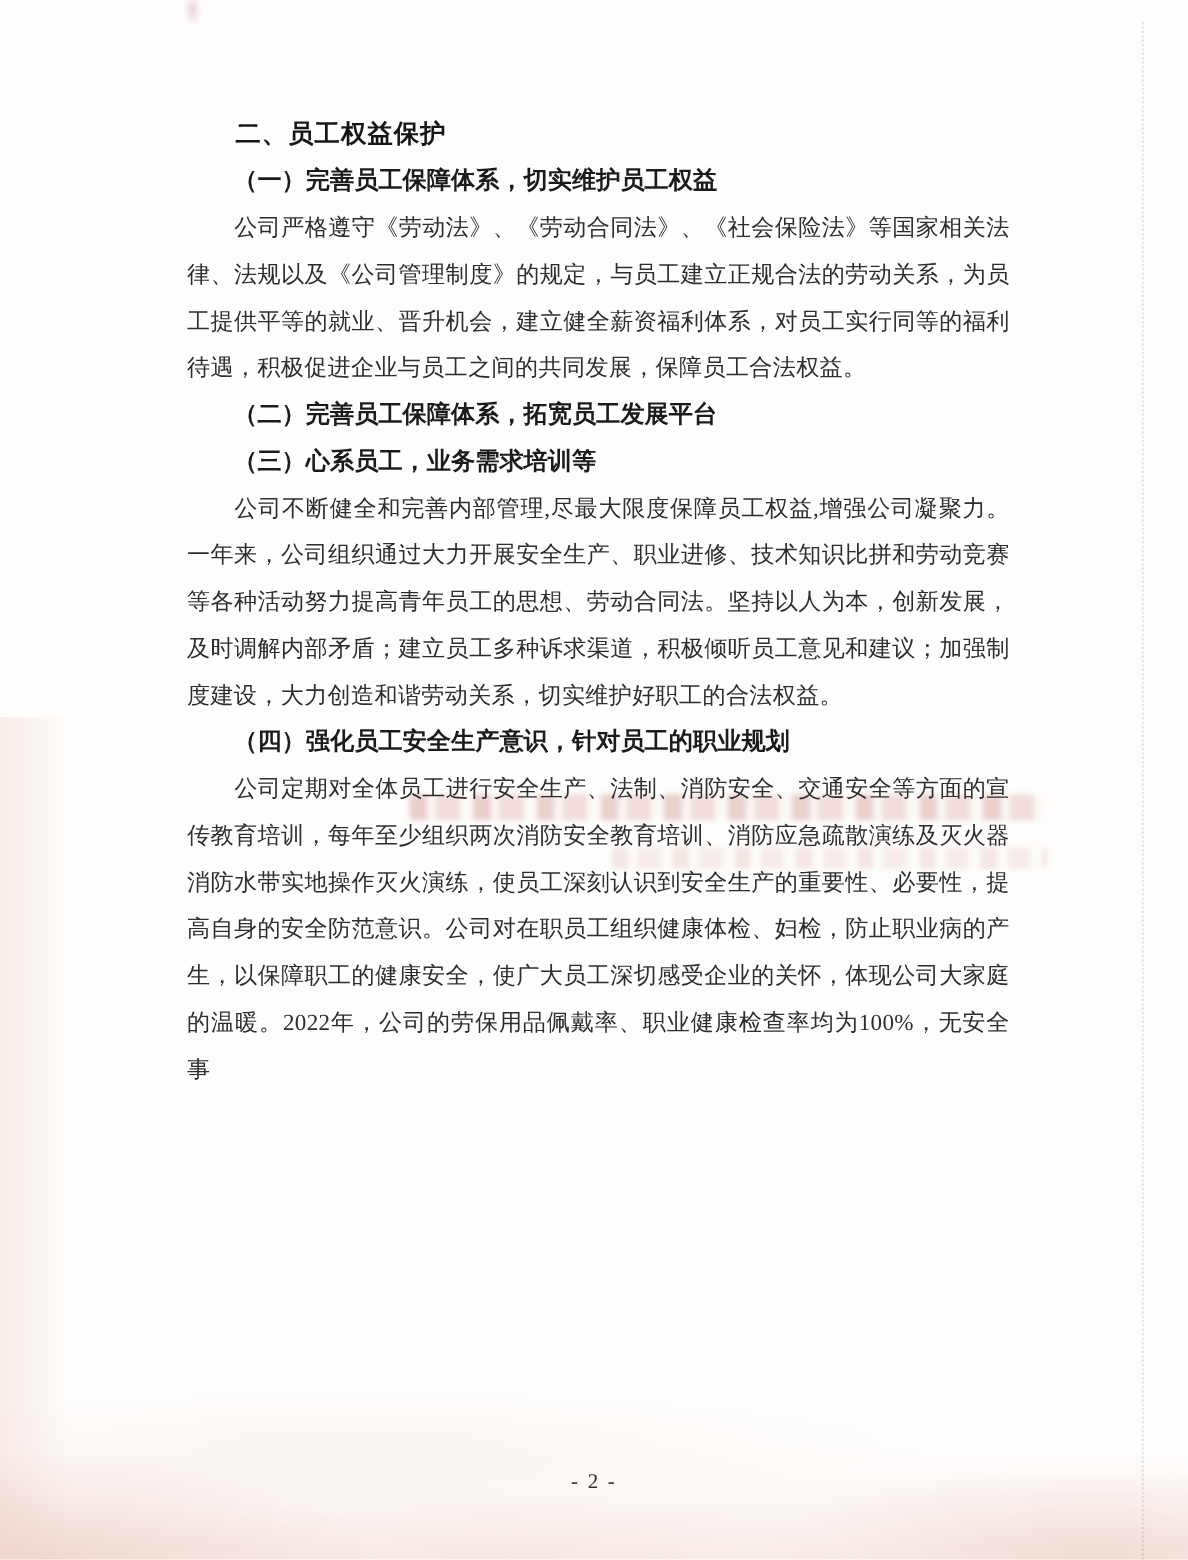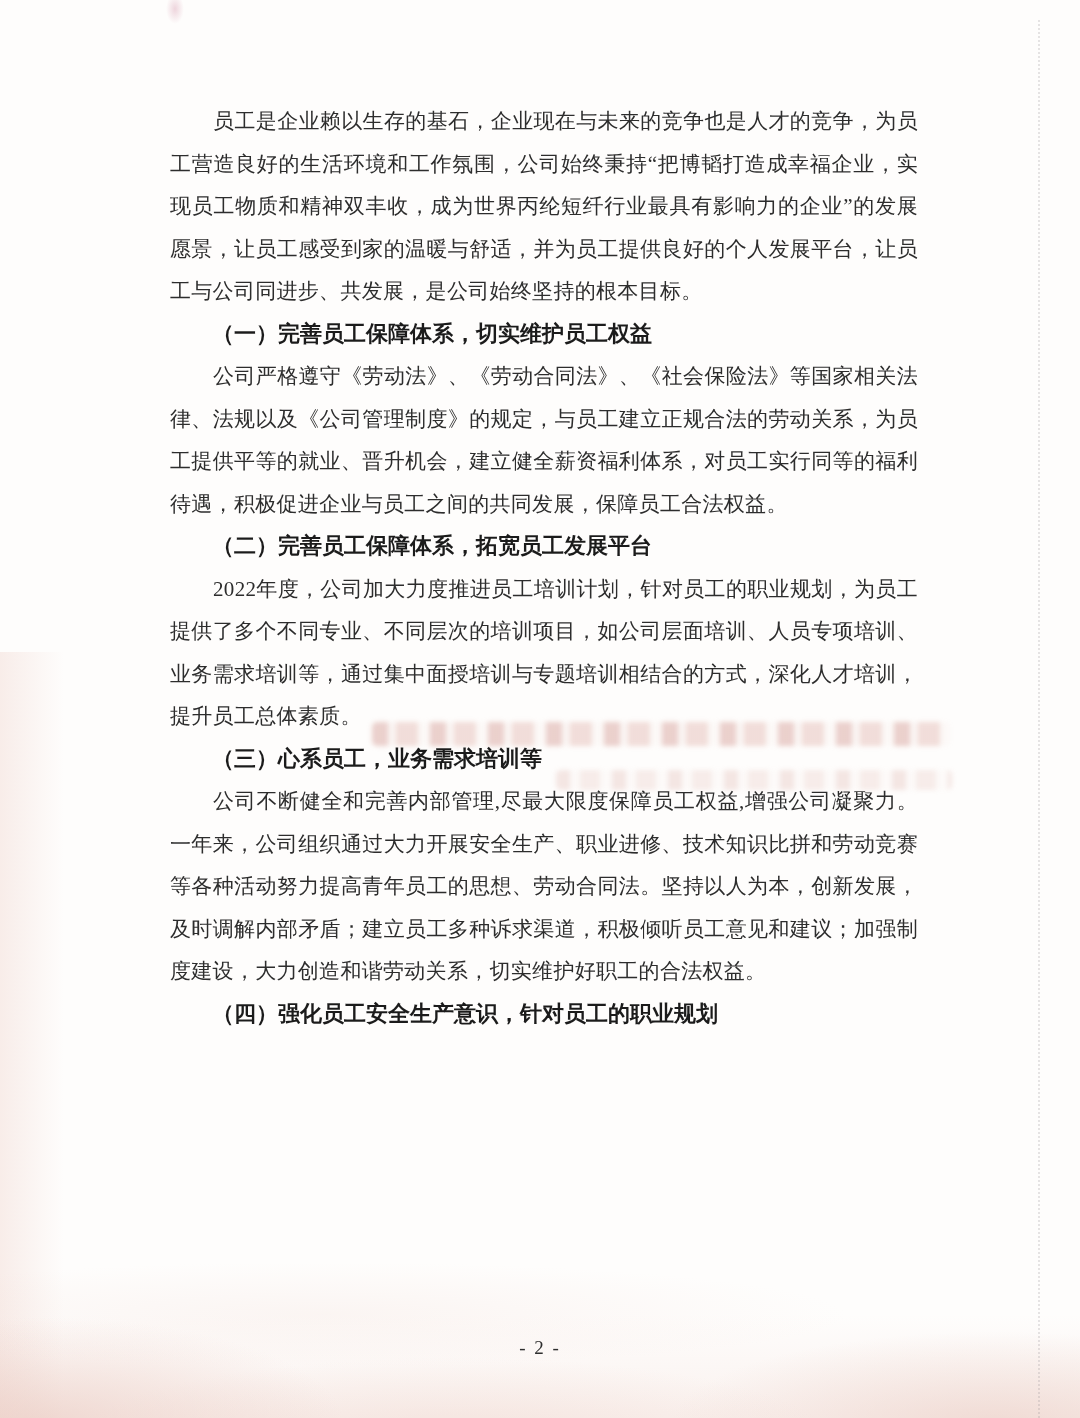--- a/index.html
+++ b/index.html
@@ -141,30 +141,30 @@
 
   <div class="bleed bleed-1"></div>
   <div class="bleed bleed-2"></div>
 
   <div class="top-speck"></div>
   <div class="left-tint"></div>
   <div class="bottom-tint"></div>
   <div class="edge-line"></div>
 
   <div class="content">
+    <h1 class="doc-title">二、员工权益保护</h1>
 
-    <p class="para">员工是企业赖以生存的基石，企业现在与未来的竞争也是人才的竞争，为员工营造良好的生活环境和工作氛围，公司始终秉持“把博韬打造成幸福企业，实现员工物质和精神双丰收，成为世界丙纶短纤行业最具有影响力的企业”的发展愿景，让员工感受到家的温暖与舒适，并为员工提供良好的个人发展平台，让员工与公司同进步、共发展，是公司始终坚持的根本目标。</p>
 
     <h2 class="sec-heading">（一）完善员工保障体系，切实维护员工权益</h2>
     <p class="para">公司严格遵守《劳动法》、《劳动合同法》、《社会保险法》等国家相关法律、法规以及《公司管理制度》的规定，与员工建立正规合法的劳动关系，为员工提供平等的就业、晋升机会，建立健全薪资福利体系，对员工实行同等的福利待遇，积极促进企业与员工之间的共同发展，保障员工合法权益。</p>
 
     <h2 class="sec-heading">（二）完善员工保障体系，拓宽员工发展平台</h2>
-    <p class="para">2022年度，公司加大力度推进员工培训计划，针对员工的职业规划，为员工提供了多个不同专业、不同层次的培训项目，如公司层面培训、人员专项培训、业务需求培训等，通过集中面授培训与专题培训相结合的方式，深化人才培训，提升员工总体素质。</p>
 
     <h2 class="sec-heading">（三）心系员工，业务需求培训等</h2>
     <p class="para">公司不断健全和完善内部管理,尽最大限度保障员工权益,增强公司凝聚力。一年来，公司组织通过大力开展安全生产、职业进修、技术知识比拼和劳动竞赛等各种活动努力提高青年员工的思想、劳动合同法。坚持以人为本，创新发展，及时调解内部矛盾；建立员工多种诉求渠道，积极倾听员工意见和建议；加强制度建设，大力创造和谐劳动关系，切实维护好职工的合法权益。</p>
 
     <h2 class="sec-heading">（四）强化员工安全生产意识，针对员工的职业规划</h2>
+    <p class="para">公司定期对全体员工进行安全生产、法制、消防安全、交通安全等方面的宣传教育培训，每年至少组织两次消防安全教育培训、消防应急疏散演练及灭火器消防水带实地操作灭火演练，使员工深刻认识到安全生产的重要性、必要性，提高自身的安全防范意识。公司对在职员工组织健康体检、妇检，防止职业病的产生，以保障职工的健康安全，使广大员工深切感受企业的关怀，体现公司大家庭的温暖。2022年，公司的劳保用品佩戴率、职业健康检查率均为100%，无安全事</p>
   </div>
 
   <div class="page-number">- 2 -</div>
 
 </div>
 
 </body></html>

